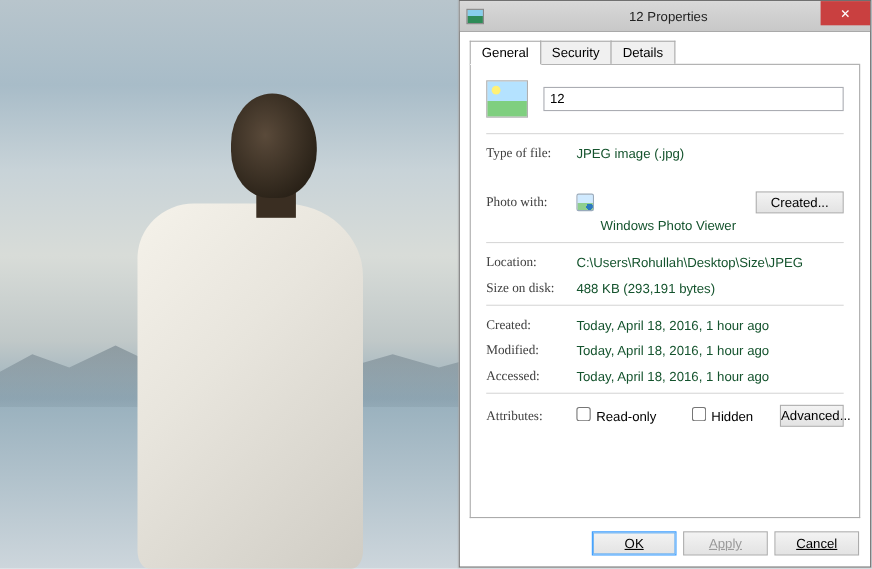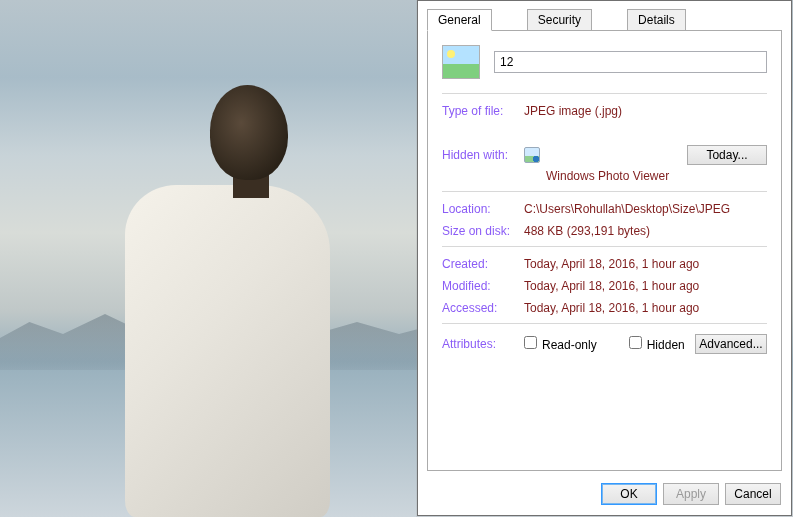--- a/index.html
+++ b/index.html
@@ -81,21 +81,20 @@
     display: flex; align-items: center; justify-content: center;
     color: #fff; font-size: 11px;
     cursor: pointer;
   }
 
   .tabstrip {
     margin: 8px 9px 0 9px;
     display: flex;
     border-bottom: 1px solid #ababab;
     position: relative;
-    gap: 36px;
   }
   .tab {
     padding: 3px 10px 3px 10px;
     font-size: 12px;
     border: 1px solid #ababab;
     border-bottom: none;
     background: #f0f0f0;
     margin-right: -1px;
     position: relative;
     cursor: pointer;
@@ -109,22 +108,22 @@
 
   .tabbody {
     flex: 1;
     margin: 0 9px 6px 9px;
     border: 1px solid #ababab;
     border-top: none;
     padding: 14px 14px 8px 14px;
   }
   .row { display: flex; align-items: center; margin-bottom: 8px; }
   .sep { border-top: 1px solid #d8d8d8; margin: 6px 0 10px 0; }
-  .lbl { width: 82px; color: #8b5cf6; }
-  .val { flex: 1; color: #7f1d1d; }
+  .lbl { width: 82px; color: #404040; font-family: Liberation Serif, serif; }
+  .val { flex: 1; color: #14532d; }
   .fileicon {
     width: 38px; height: 34px;
     border: 1px solid #b0b0b0;
     background: linear-gradient(to bottom, #b4e2ff 55%, #7fcf7f 55%);
     margin-right: 14px;
     position: relative;
   }
   .fileicon::before {
     content: ""; position: absolute; left: 4px; top: 4px;
     width: 8px; height: 8px; background: #fff176; border-radius: 50%;
@@ -147,46 +146,53 @@
   .btn {
     font: inherit; font-size: 12px;
     border: 1px solid #acacac;
     background: linear-gradient(to bottom, #f3f3f3, #e3e3e3);
     padding: 2px 0;
     cursor: pointer;
     text-align: center;
   }
   .btn:disabled { color: #9a9a9a; cursor: default; }
   .change-btn { width: 80px; }
-  .adv-btn { width: 72px; }
+  .adv-btn { width: 58px; }
   .chk { margin-right: 5px; }
   .attrs-group { display: flex; align-items: center; gap: 32px; }
 
   .footer {
     display: flex; justify-content: flex-end; gap: 6px;
     padding: 6px 10px 10px 0;
   }
-  .footer .btn { width: 56px; padding: 3px 0; }
+  .footer .btn { width: 77px; padding: 3px 0; text-decoration: underline; }
   .footer .btn.default {
     border: 1px solid #3399ff;
     box-shadow: inset 0 0 0 1px #78b7f0;
   }
 </style>
 </head>
 <body>
 
 <div class="mountains"></div>
 <div class="figure">
   <div class="torso"></div>
   <div class="neck"></div>
   <div class="head"></div>
 </div>
 
 <div class="dialog">
 
+  <div class="titlebar">
+    <div class="tb-icon"></div>
+    <div class="tb-title">12 Properties</div>
+    <div class="tb-close">
+      <span>✕</span>
+    </div>
+  </div>
 
   <div class="tabstrip">
     <div class="tab active">General</div>
     <div class="tab">Security</div>
     <div class="tab">Details</div>
   </div>
 
   <div class="tabbody">
 
     <div class="row" style="margin-bottom:14px;">
@@ -194,24 +200,24 @@
       <input class="filename-input" type="text" value="12" style="">
     </div>
 
     <div class="sep"></div>
 
     <div class="row">
       <div class="lbl">Type of file:</div>
       <div class="val">JPEG image (.jpg)</div>
     </div>
     <div class="row">
-      <div class="lbl">Hidden with:</div>
+      <div class="lbl">Photo with:</div>
       <div class="opensicon"></div>
       <div class="val" style="flex:0 1 auto; margin-right:auto;margin-top:43px;">Windows Photo Viewer</div>
-      <button class="btn change-btn">Today...</button>
+      <button class="btn change-btn">Created...</button>
     </div>
 
     <div class="sep"></div>
 
     <div class="row">
       <div class="lbl">Location:</div>
       <div class="val">C:\Users\Rohullah\Desktop\Size\JPEG</div>
     </div>
     <div class="row">
       <div class="lbl">Size on disk:</div>

